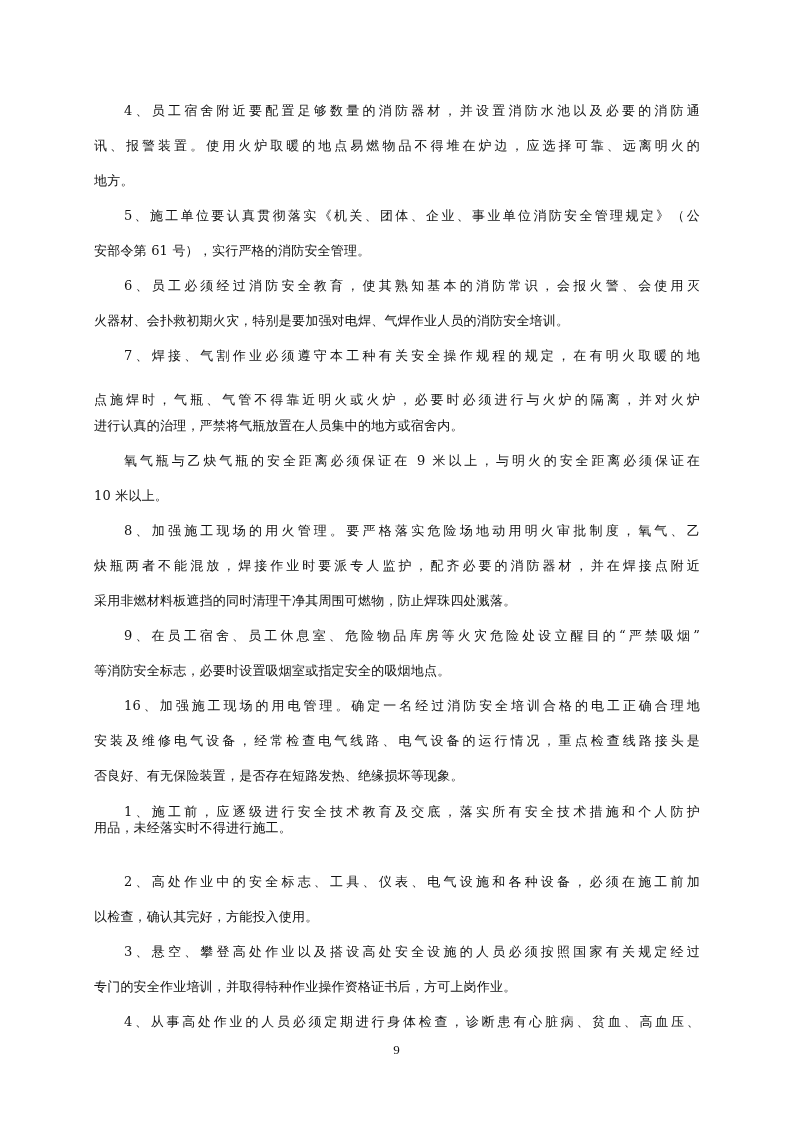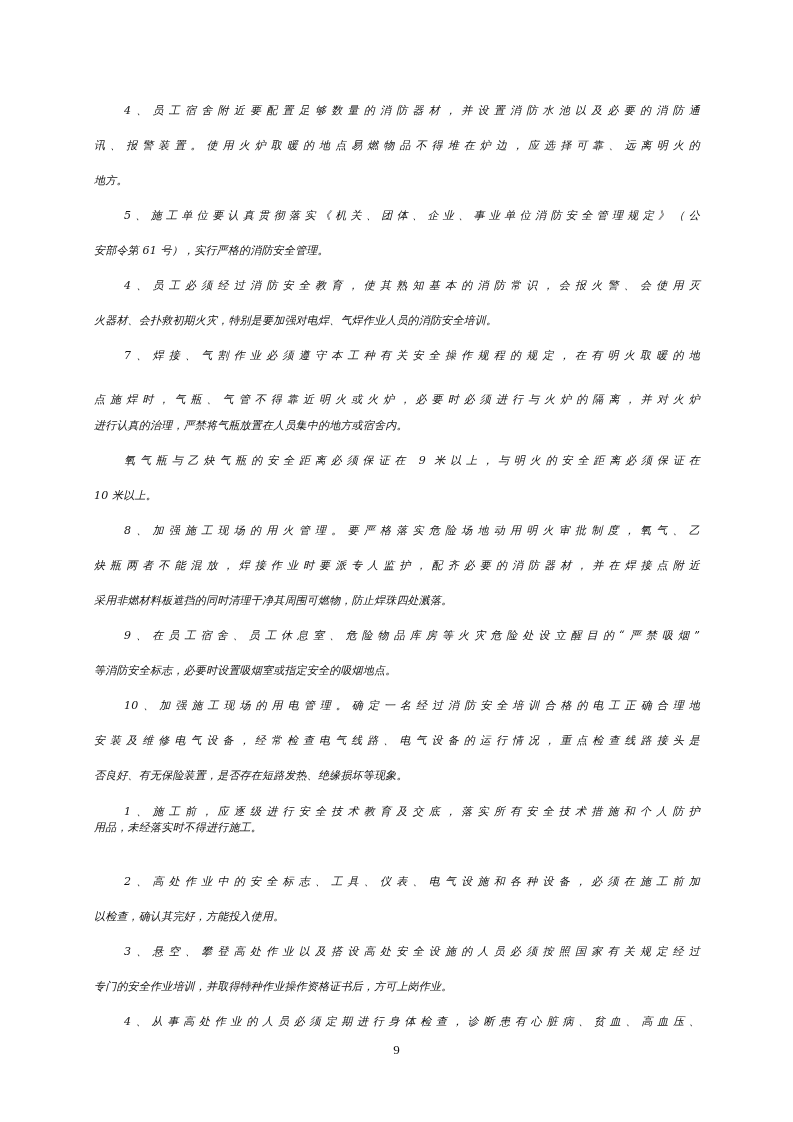--- a/index.html
+++ b/index.html
@@ -1,52 +1,52 @@
 <!DOCTYPE html>
 <html><head>
 <meta charset="utf-8">
 <style>
   html, body { margin: 0; padding: 0; background: #ffffff; }
   body { width: 793px; height: 1122px; position: relative; overflow: hidden;
          font-family: "DejaVu Serif", "Liberation Serif", serif; color: #111; }
   .page { position: absolute; left: 0; top: 0; width: 793px; height: 1122px; background: #fff; }
   .line { position: absolute; left: 94px; width: 606px; height: 24px; line-height: 24px;
-          font-size: 11px; white-space: nowrap; text-align: justify; text-align-last: justify;
-          letter-spacing: 0.2px; font-style: italic; }
+          font-size: 13px; white-space: nowrap; text-align: justify; text-align-last: justify;
+          letter-spacing: 0.2px; }
   .line.last { text-align-last: left; }
   .line.indent { left: 124px; width: 576px; }
   .heading { position: absolute; left: 98px; height: 28px; line-height: 28px;
              font-family: "DejaVu Sans", "Liberation Sans", sans-serif;
              font-size: 17px; font-weight: bold; letter-spacing: 1.5px; white-space: nowrap; }
   .pagenum { position: absolute; left: 0; width: 793px; text-align: center; top: 1041px;
              font-size: 13px; line-height: 18px; font-family: "Liberation Serif", serif; }
 </style>
 </head>
 <body>
 
 <div class="page">
   <div id="before">
       <div class="line indent" style="top: 99px;">4、员工宿舍附近要配置足够数量的消防器材，并设置消防水池以及必要的消防通</div>
       <div class="line" style="top: 134px;">讯、报警装置。使用火炉取暖的地点易燃物品不得堆在炉边，应选择可靠、远离明火的</div>
       <div class="line last" style="top: 169px;">地方。</div>
       <div class="line indent" style="top: 204px;">5、施工单位要认真贯彻落实《机关、团体、企业、事业单位消防安全管理规定》（公</div>
       <div class="line last" style="top: 239px;">安部令第 61 号），实行严格的消防安全管理。</div>
-      <div class="line indent" style="top: 274px;">4、员工必须经过消防安全教育，使其熟知基本的消防常识，会报火警、会使用灭</div>
+      <div class="line indent" style="top: 274px;">6、员工必须经过消防安全教育，使其熟知基本的消防常识，会报火警、会使用灭</div>
       <div class="line last" style="top: 309px;">火器材、会扑救初期火灾，特别是要加强对电焊、气焊作业人员的消防安全培训。</div>
       <div class="line indent" style="top: 344px;">7、焊接、气割作业必须遵守本工种有关安全操作规程的规定，在有明火取暖的地</div>
       <div class="line" style="top: 388px;">点施焊时，气瓶、气管不得靠近明火或火炉，必要时必须进行与火炉的隔离，并对火炉</div>
       <div class="line last" style="top: 414px;">进行认真的治理，严禁将气瓶放置在人员集中的地方或宿舍内。</div>
       <div class="line indent" style="top: 449px;">氧气瓶与乙炔气瓶的安全距离必须保证在 9 米以上，与明火的安全距离必须保证在</div>
       <div class="line last" style="top: 484px;">10 米以上。</div>
       <div class="line indent" style="top: 519px;">8、加强施工现场的用火管理。要严格落实危险场地动用明火审批制度，氧气、乙</div>
       <div class="line" style="top: 554px;">炔瓶两者不能混放，焊接作业时要派专人监护，配齐必要的消防器材，并在焊接点附近</div>
       <div class="line last" style="top: 589px;">采用非燃材料板遮挡的同时清理干净其周围可燃物，防止焊珠四处溅落。</div>
       <div class="line indent" style="top: 624px;">9、在员工宿舍、员工休息室、危险物品库房等火灾危险处设立醒目的“严禁吸烟”</div>
       <div class="line last" style="top: 659px;">等消防安全标志，必要时设置吸烟室或指定安全的吸烟地点。</div>
-      <div class="line indent" style="top: 694px;">10、加强施工现场的用电管理。确定一名经过消防安全培训合格的电工正确合理地</div>
+      <div class="line indent" style="top: 694px;">16、加强施工现场的用电管理。确定一名经过消防安全培训合格的电工正确合理地</div>
       <div class="line" style="top: 729px;">安装及维修电气设备，经常检查电气线路、电气设备的运行情况，重点检查线路接头是</div>
       <div class="line last" style="top: 764px;">否良好、有无保险装置，是否存在短路发热、绝缘损坏等现象。</div>
     </div>
   <div id="after">
       <div class="line indent" style="top: 800px;">1、施工前，应逐级进行安全技术教育及交底，落实所有安全技术措施和个人防护</div>
       <div class="line last" style="top: 816px;">用品，未经落实时不得进行施工。</div>
       <div class="line indent" style="top: 870px;">2、高处作业中的安全标志、工具、仪表、电气设施和各种设备，必须在施工前加</div>
       <div class="line last" style="top: 905px;">以检查，确认其完好，方能投入使用。</div>
       <div class="line indent" style="top: 940px;">3、悬空、攀登高处作业以及搭设高处安全设施的人员必须按照国家有关规定经过</div>
       <div class="line last" style="top: 975px;">专门的安全作业培训，并取得特种作业操作资格证书后，方可上岗作业。</div>

